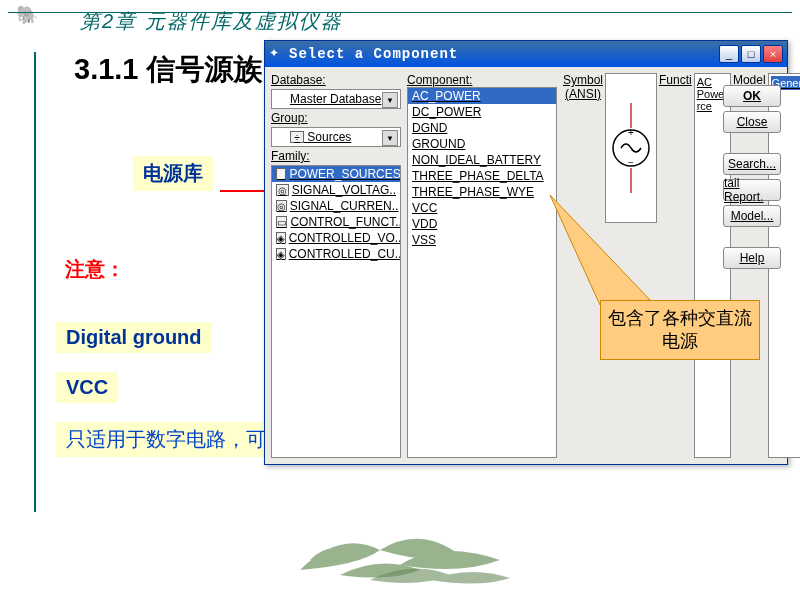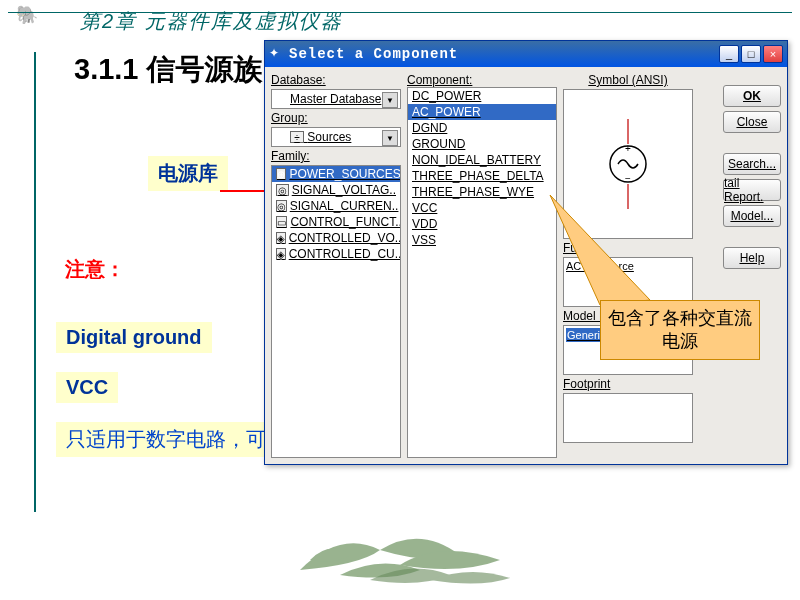--- a/index.html
+++ b/index.html
@@ -6,41 +6,41 @@
     body { width: 800px; height: 600px; background: #fff; position: relative; overflow: hidden; }
     
     .header-line { position: absolute; top: 12px; left: 8px; width: 784px; height: 1px; background: #006666; }
     .chapter-icon { position: absolute; top: 4px; left: 16px; font-size: 18px; }
     .chapter-title { position: absolute; top: 8px; left: 80px; color: #006666; font-size: 20px; font-style: italic; letter-spacing: 2px; }
     
     .left-vline { position: absolute; top: 52px; left: 34px; width: 2px; height: 460px; background: #006666; }
     .section-title { position: absolute; top: 50px; left: 48px; font-size: 29px; font-weight: bold; color: #000; margin-left: 26px; }
     
     .label-box { position: absolute; background: #ffffcc; padding: 4px 10px; font-size: 20px; font-weight: bold; color: #003399; }
-    .label-power { top: 156px; left: 148px; }
+    .label-power { top: 156px; left: 133px; }
     .label-digital { top: 322px; left: 56px; }
     .label-vcc { top: 372px; left: 56px; }
     .label-bottom { top: 422px; left: 56px; color: #0044cc; font-weight: normal; }
     
     .note-label { position: absolute; top: 256px; left: 56px; color: #ff0000; font-size: 20px; font-weight: bold; margin-left: 9px; }
     
     .red-underline { position: absolute; top: 190px; left: 220px; width: 140px; height: 2px; background: #ff0000; }
     
     .dialog { position: absolute; top: 40px; left: 264px; width: 524px; height: 425px; background: #eceae6; border: 1px solid #003399; box-shadow: 2px 2px 5px rgba(0,0,0,0.3); }
     .titlebar { height: 26px; background: linear-gradient(to bottom, #3a6ea5, #0054e3); display: flex; align-items: center; padding: 0 4px; }
     .titlebar-icon { width: 16px; height: 16px; margin-right: 4px; font-size: 12px; color: #fff; }
     .titlebar-text { color: #fff; font-size: 14px; font-weight: bold; flex: 1; font-family: "Courier New", monospace; letter-spacing: 1px; }
     .titlebar-btns { display: flex; gap: 2px; }
     .titlebar-btn { width: 20px; height: 18px; background: linear-gradient(to bottom, #fff, #c0d0f0); border: 1px solid #003399; border-radius: 2px; font-size: 11px; display: flex; align-items: center; justify-content: center; cursor: pointer; }
     .titlebar-btn.close { background: linear-gradient(to bottom, #ff8080, #e04040); color: #fff; }
     
     .dialog-body { display: flex; padding: 6px; gap: 6px; height: calc(100% - 26px); text-decoration: underline; }
     .col-left { width: 130px; display: flex; flex-direction: column; gap: 2px; }
     .col-mid { width: 150px; display: flex; flex-direction: column; }
-    .col-right { width: 130px; display: flex; flex-direction: column; gap: 2px; }
+    .col-right { width: 130px; display: flex; gap: 2px; }
     .col-btns { width: 82px; display: flex; flex-direction: column; gap: 4px; padding-top: 12px; }
     
     .field-label { font-size: 12px; color: #000; }
     .dropdown { height: 20px; background: #fff; border: 1px solid #888; display: flex; align-items: center; padding: 0 18px; font-size: 12px; position: relative; }
     .dropdown::after { content: "▼"; position: absolute; right: 2px; top: 2px; width: 14px; height: 14px; background: #ddd; border: 1px solid #888; font-size: 8px; display: flex; align-items: center; justify-content: center; }
     
     .listbox { flex: 1; background: #fff; border: 1px solid #888; overflow: hidden; font-size: 12px; }
     .list-item { padding: 1px 4px; white-space: nowrap; display: flex; align-items: center; gap: 3px; }
     .list-item.selected { background: #316ac5; color: #fff; }
     .list-icon { width: 14px; height: 12px; display: inline-flex; align-items: center; justify-content: center; font-size: 10px; border: 1px solid #666; background: #f0f0f0; }
@@ -116,22 +116,22 @@
           </div>
         <div class="list-item">
             <span class="list-icon">◈</span>
             <span>CONTROLLED_CU..</span>
           </div>
       </div>
     </div>
     <div class="col-mid">
       <div class="field-label">Component:</div>
       <div class="listbox">
+        <div class="list-item selected">AC_POWER</div>
         <div class="list-item">DC_POWER</div>
-        <div class="list-item selected">AC_POWER</div>
         <div class="list-item">DGND</div>
         <div class="list-item">GROUND</div>
         <div class="list-item">NON_IDEAL_BATTERY</div>
         <div class="list-item">THREE_PHASE_DELTA</div>
         <div class="list-item">THREE_PHASE_WYE</div>
         <div class="list-item">VCC</div>
         <div class="list-item">VDD</div>
         <div class="list-item">VSS</div>
       </div>
     </div>

